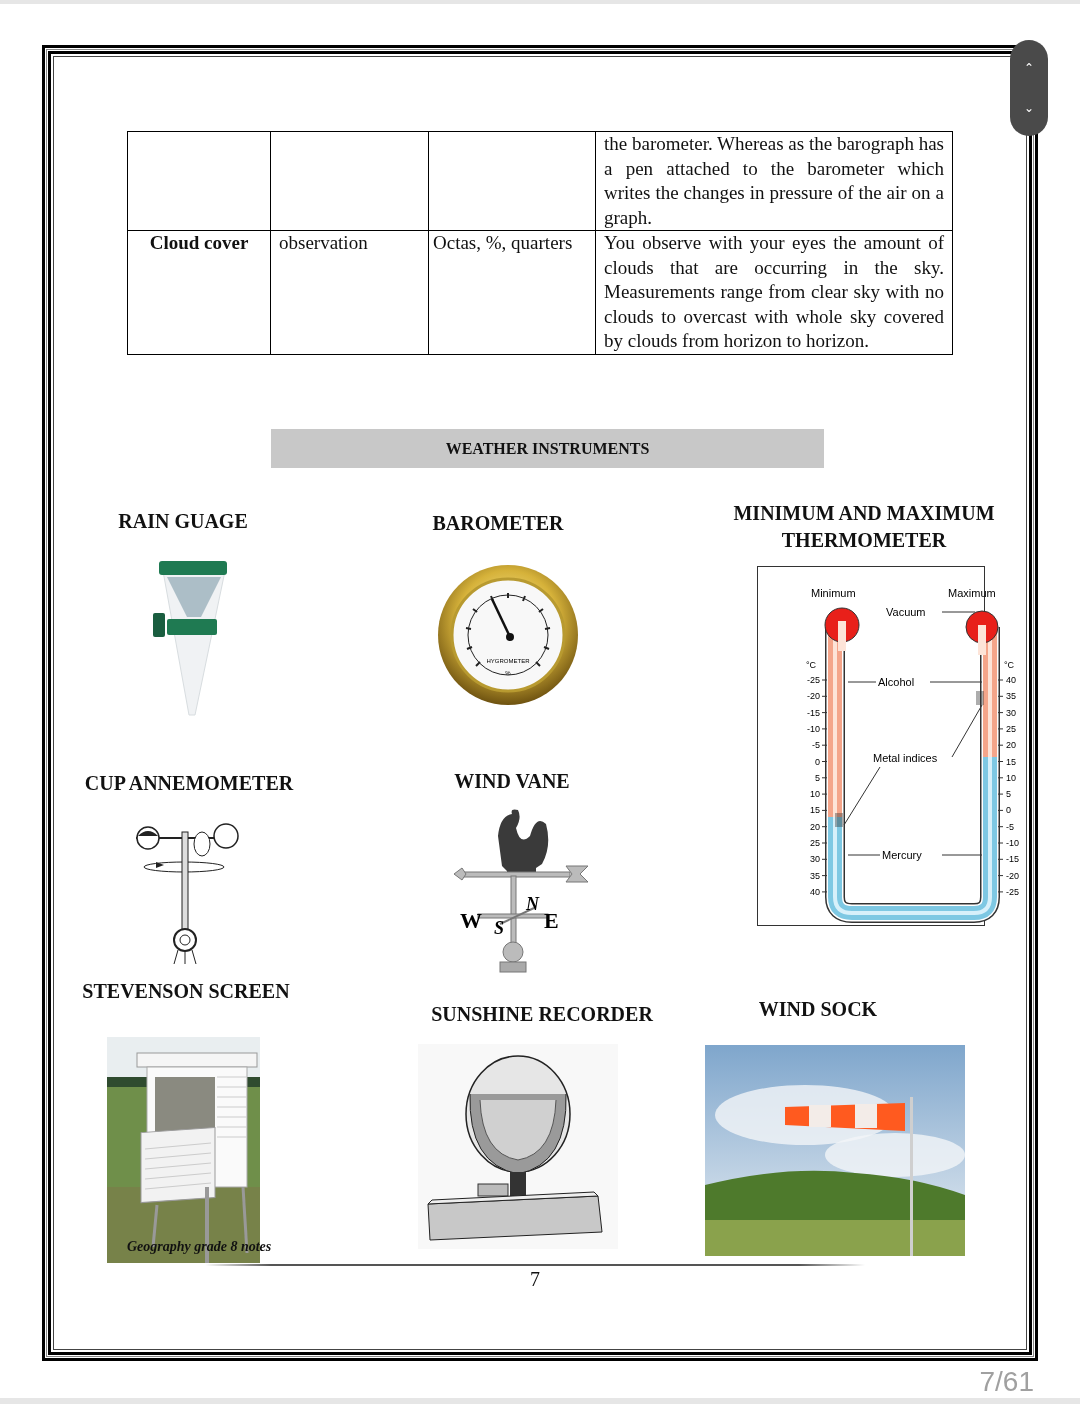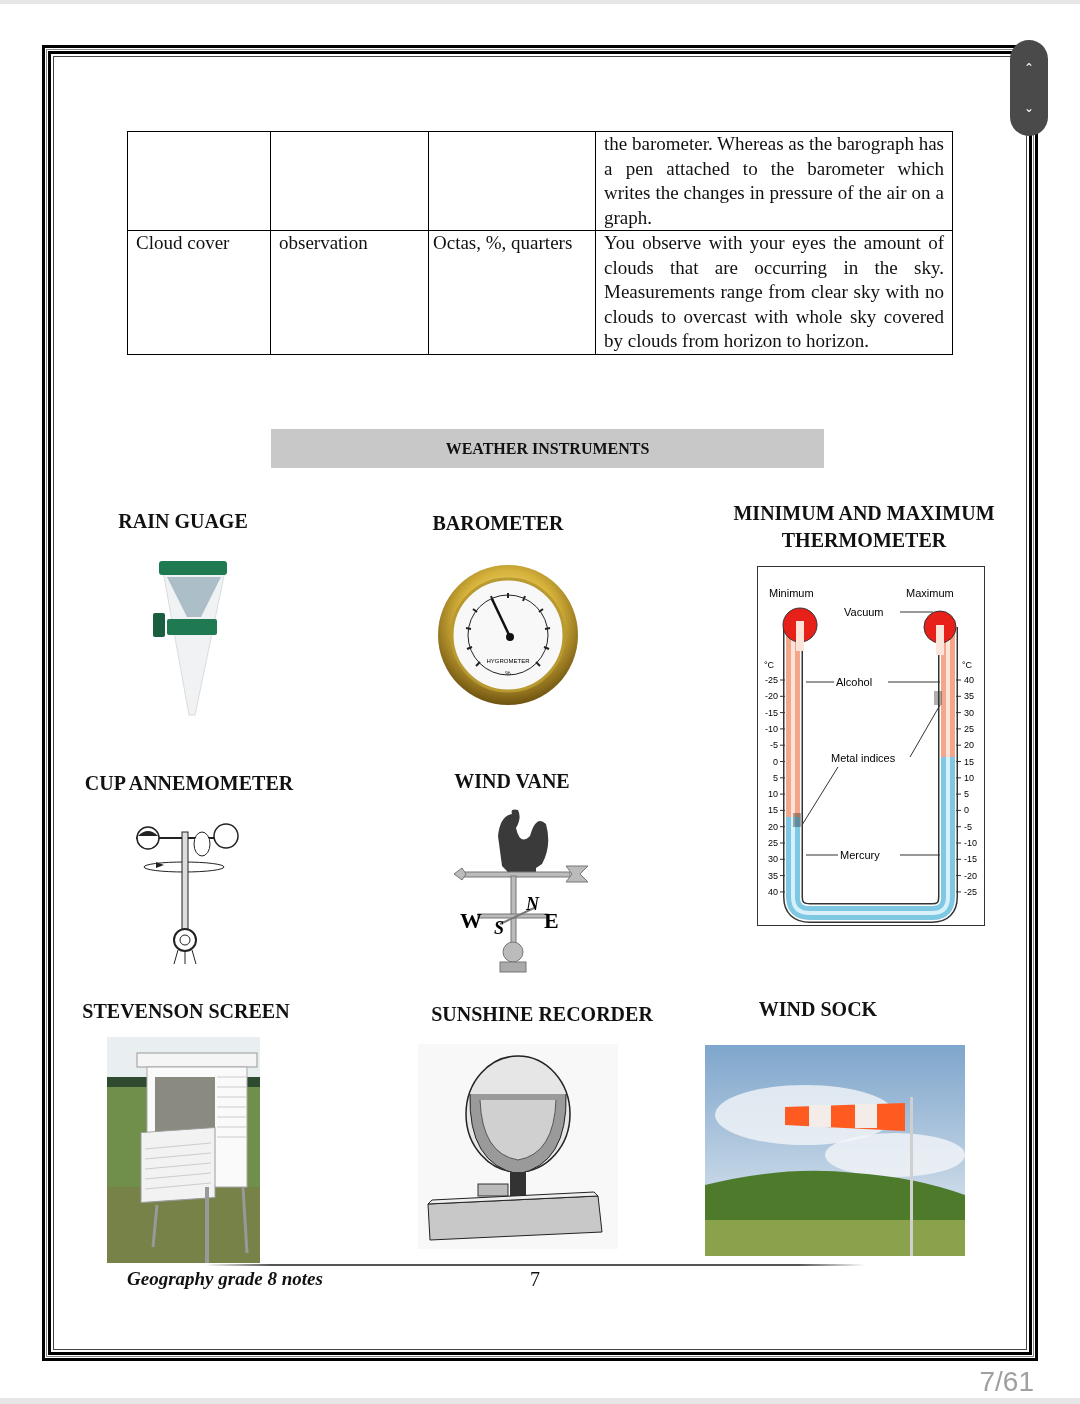--- a/index.html
+++ b/index.html
@@ -7,34 +7,34 @@
   .topline{position:absolute;left:0;top:0;width:1080px;height:4px;background:#e6e6e6;}
   .bottomline{position:absolute;left:0;top:1398px;width:1080px;height:6px;background:#e6e6e6;}
   
   .frame{position:absolute;left:42px;top:45px;width:996px;height:1316px;box-sizing:border-box;border:3px solid #000;}
   .frame2{position:absolute;left:46px;top:49px;width:988px;height:1308px;box-sizing:border-box;border:1px solid #888;}
   .frame3{position:absolute;left:48px;top:51px;width:984px;height:1304px;box-sizing:border-box;border:3px solid #000;}
   .frame4{position:absolute;left:53px;top:56px;width:974px;height:1294px;box-sizing:border-box;border:1px solid #444;}
   
   table.notes{position:absolute;left:127px;top:131px;width:826px;border-collapse:collapse;font-size:19px;line-height:24.5px;}
   table.notes td{border:1px solid #000;vertical-align:top;padding:0 8px;}
-  td.c1{width:126px;}
+  td.c1{width:126px;text-align:center;font-weight:bold;}
   td.c2{width:141px;text-align:left;}
   td.c3{width:158px;padding:0 4px !important;}
   td.c4{text-align:justify;}
   .heading-bar{position:absolute;left:271px;top:429px;width:553px;height:39px;background:#c8c8c8;display:flex;align-items:center;justify-content:center;font-weight:bold;font-size:16px;}
   .label{position:absolute;font-weight:bold;font-size:20px;text-align:center;line-height:27px;}
   .img{position:absolute;}
   .pagenum{position:absolute;left:530px;top:1268px;font-size:20px;}
-  .footer{position:absolute;left:127px;top:1268px;font-size:19px;font-style:italic;font-weight:bold;}
+  .footer{position:absolute;left:127px;top:1239px;font-size:14px;font-style:italic;font-weight:bold;}
   .footrule{position:absolute;left:205px;top:1264px;width:660px;height:2px;background:linear-gradient(90deg,#fff,#555 10%,#555 90%,#fff);}
   .pagecount{position:absolute;right:46px;top:1366px;font-family:"Liberation Sans",sans-serif;font-size:28px;color:#a0a0a0;}
   .scroller{position:absolute;left:1010px;top:40px;width:38px;height:96px;border-radius:19px;background:#4a4a4a;display:flex;flex-direction:column;align-items:center;justify-content:space-around;padding:8px 0;box-sizing:border-box;}
   .scroller span{color:#fff;font-family:"DejaVu Sans",sans-serif;font-size:12px;line-height:12px;cursor:pointer;}
-  .therm-box{position:absolute;left:757px;top:566px;width:228px;height:360px;border:1px solid #333;box-sizing:border-box;background:#fff;}
+  .therm-box{position:absolute;left:757px;top:566px;width:228px;height:360px;border:1px solid #333;box-sizing:border-box;background:#fff;padding-left:42px;}
   .thermo-text{font-family:"Liberation Sans",sans-serif;}
 </style>
 </head>
 <body>
 
 <div class="topline"></div>
 
 <div class="frame"></div>
 <div class="frame2"></div>
 <div class="frame3"></div>
@@ -63,21 +63,21 @@
   </table>
 
 <div class="heading-bar">WEATHER INSTRUMENTS</div>
 
 <div class="label" style="left:100px;top:508px;width:166px;">RAIN GUAGE</div>
 <div class="label" style="left:398px;top:510px;width:200px;">BAROMETER</div>
 <div class="label" style="left:714px;top:500px;width:300px;">MINIMUM AND MAXIMUM</div>
 <div class="label" style="left:714px;top:527px;width:300px;">THERMOMETER</div>
 <div class="label" style="left:68px;top:770px;width:242px;">CUP ANNEMOMETER</div>
 <div class="label" style="left:412px;top:768px;width:200px;">WIND VANE</div>
-<div class="label" style="left:66px;top:998px;width:240px;">STEVENSON SCREEN</div>
+<div class="label" style="left:66px;top:978px;width:240px;">STEVENSON SCREEN</div>
 <div class="label" style="left:412px;top:1001px;width:260px;">SUNSHINE RECORDER</div>
 <div class="label" style="left:718px;top:996px;width:200px;">WIND SOCK</div>
 
 <svg class="img" style="left:145px;top:555px;" width="90" height="165" viewBox="0 0 90 165">
   <polygon points="18,16 80,16 50,160 44,160" fill="#f0f2f4" stroke="#d8dde0"></polygon>
   <polygon points="22,22 76,22 56,62 42,62" fill="#8fa8b3" opacity="0.7"></polygon>
   <rect x="14" y="6" width="68" height="14" rx="3" fill="#1f7a52"></rect>
   <rect x="22" y="64" width="50" height="16" rx="2" fill="#1f7a52"></rect>
   <rect x="8" y="58" width="12" height="24" rx="2" fill="#1a5e40"></rect>
 </svg>

